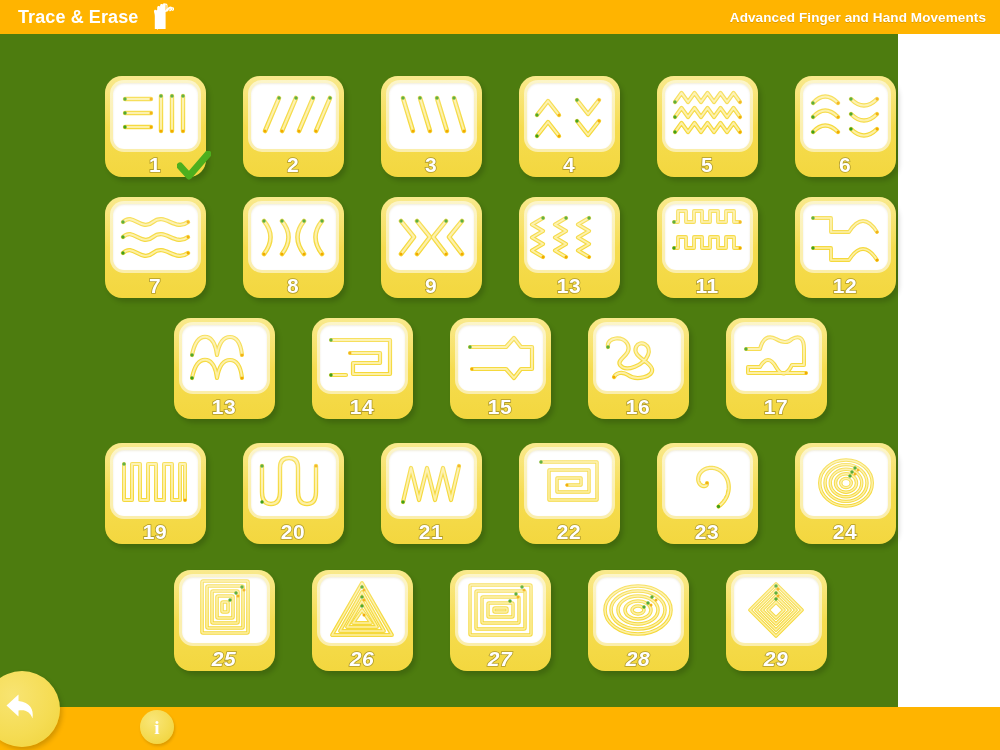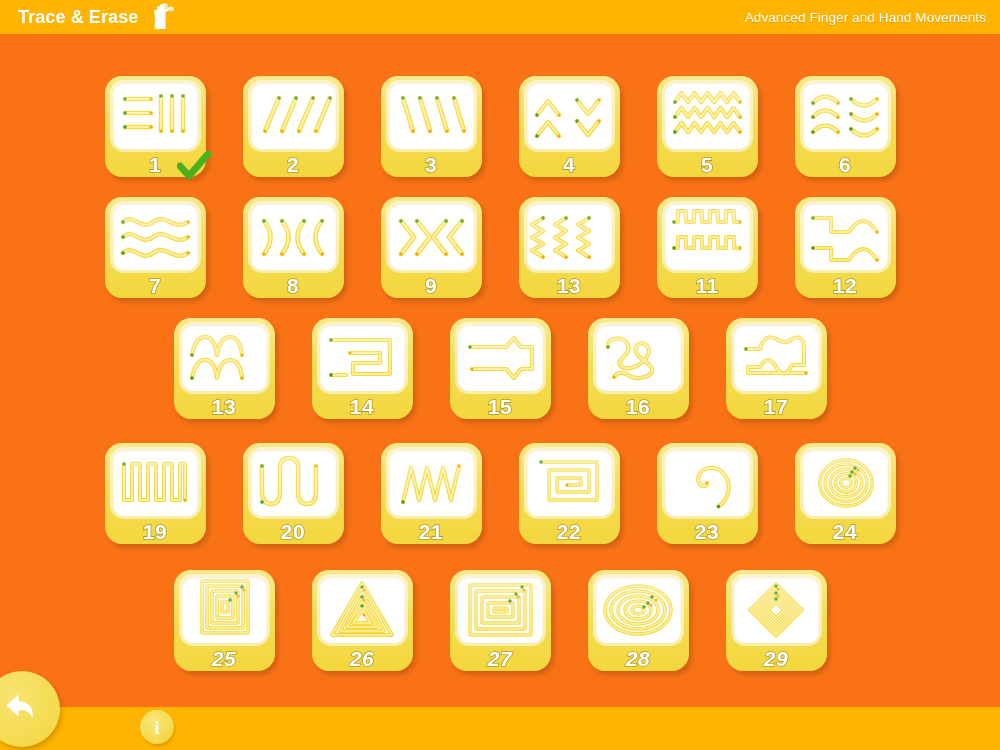--- a/index.html
+++ b/index.html
@@ -3,37 +3,37 @@
 <meta charset="utf-8">
 <title>Trace &amp; Erase</title>
 <style>
   html,body{margin:0;padding:0;}
   body{
     width:1000px;height:750px;overflow:hidden;
     background:#ffffff;
     font-family:"Liberation Sans", sans-serif;
     -webkit-font-smoothing:antialiased;
   }
-  .app{position:relative;width:1000px;height:750px;background:#f97316;}
+  .app{position:relative;width:898px;height:750px;background:#4d7c0f;}
 
   
   .topbar{
     position:absolute;left:0;top:0;width:1000px;height:34px;
     background:#ffb400;
     display:flex;align-items:center;justify-content:space-between;
     box-sizing:border-box;padding:0 14px 0 18px;
   }
   .brand{display:flex;align-items:center;gap:6px;}
   .brand-text{
     color:#ffffff;font-size:18px;font-weight:bold;letter-spacing:.1px;
     line-height:1;
   }
   .brand-icon{display:block;width:26px;height:28px;margin-left:4px;margin-top:-2px;}
   .subtitle{
-    color:#ffffff;font-size:13.5px;font-weight:normal;letter-spacing:.1px;
+    color:#ffffff;font-size:13.5px;font-weight:bold;letter-spacing:.1px;
     text-shadow:0 1px 0 rgba(160,110,0,.35);
   }
 
   
   .grid-wrap{
     position:absolute;left:0;top:34px;width:1000px;height:646px;
   }
   .row{
     display:flex;justify-content:center;
     gap:37px;

